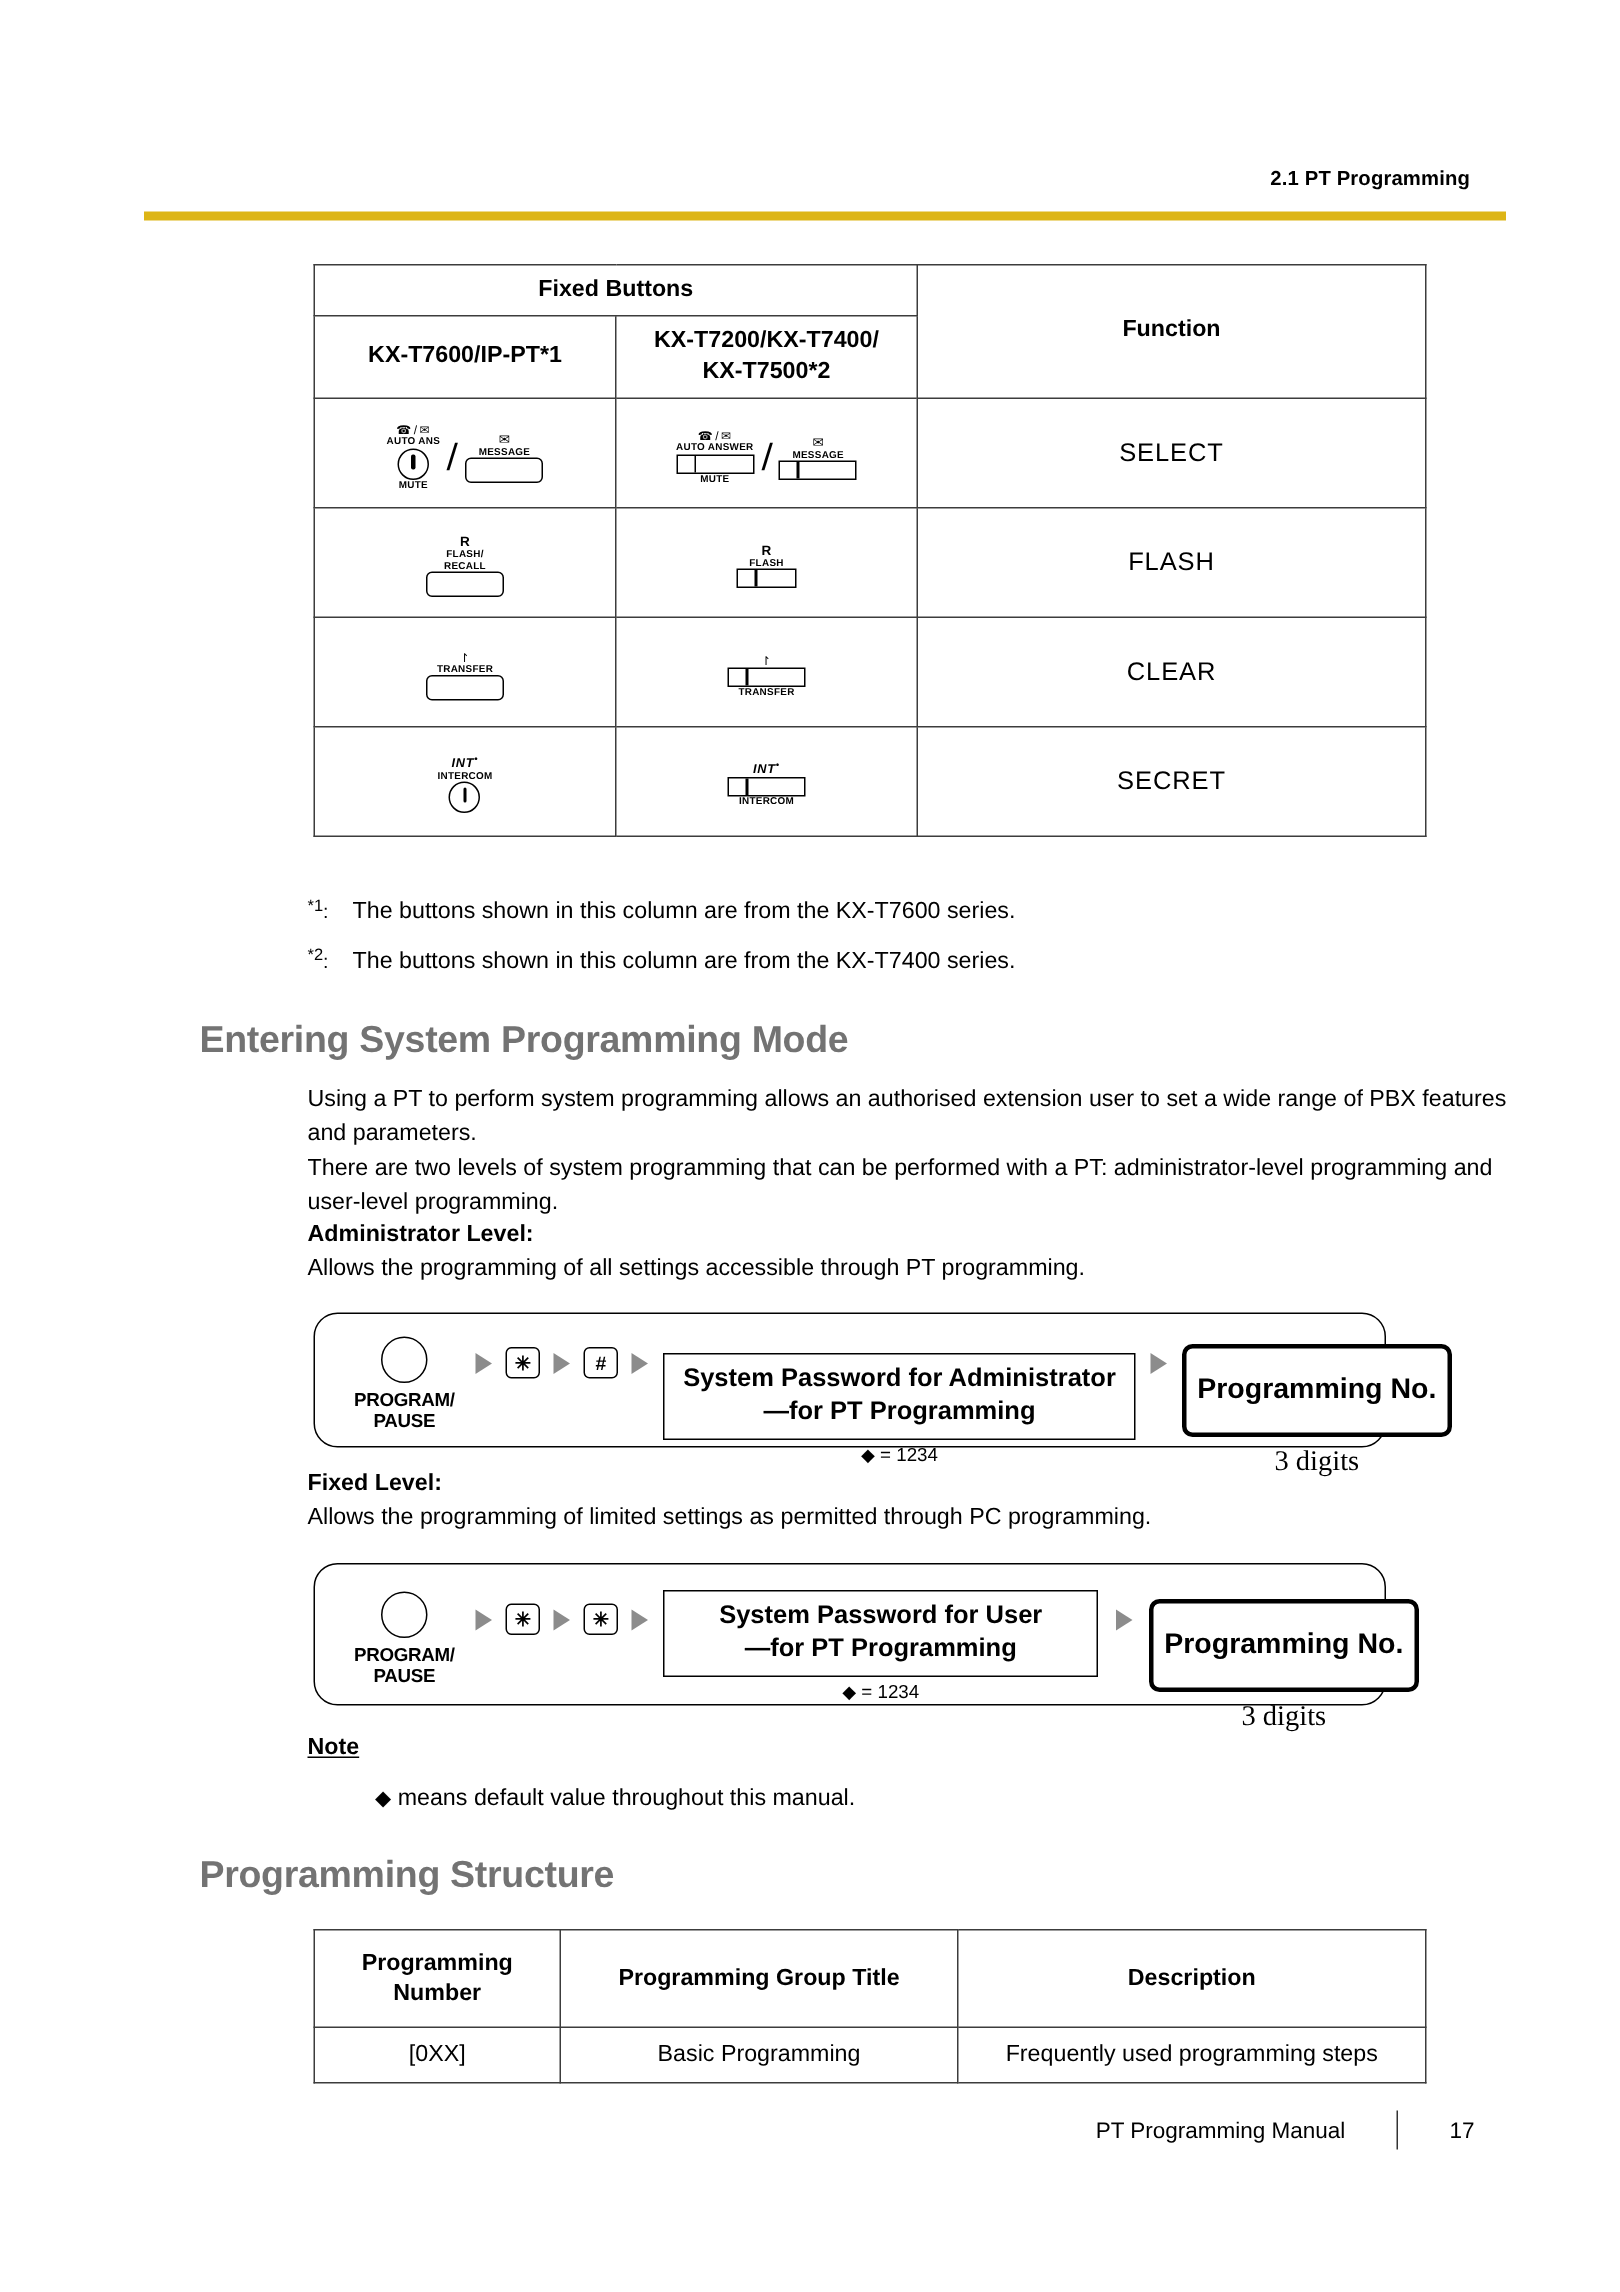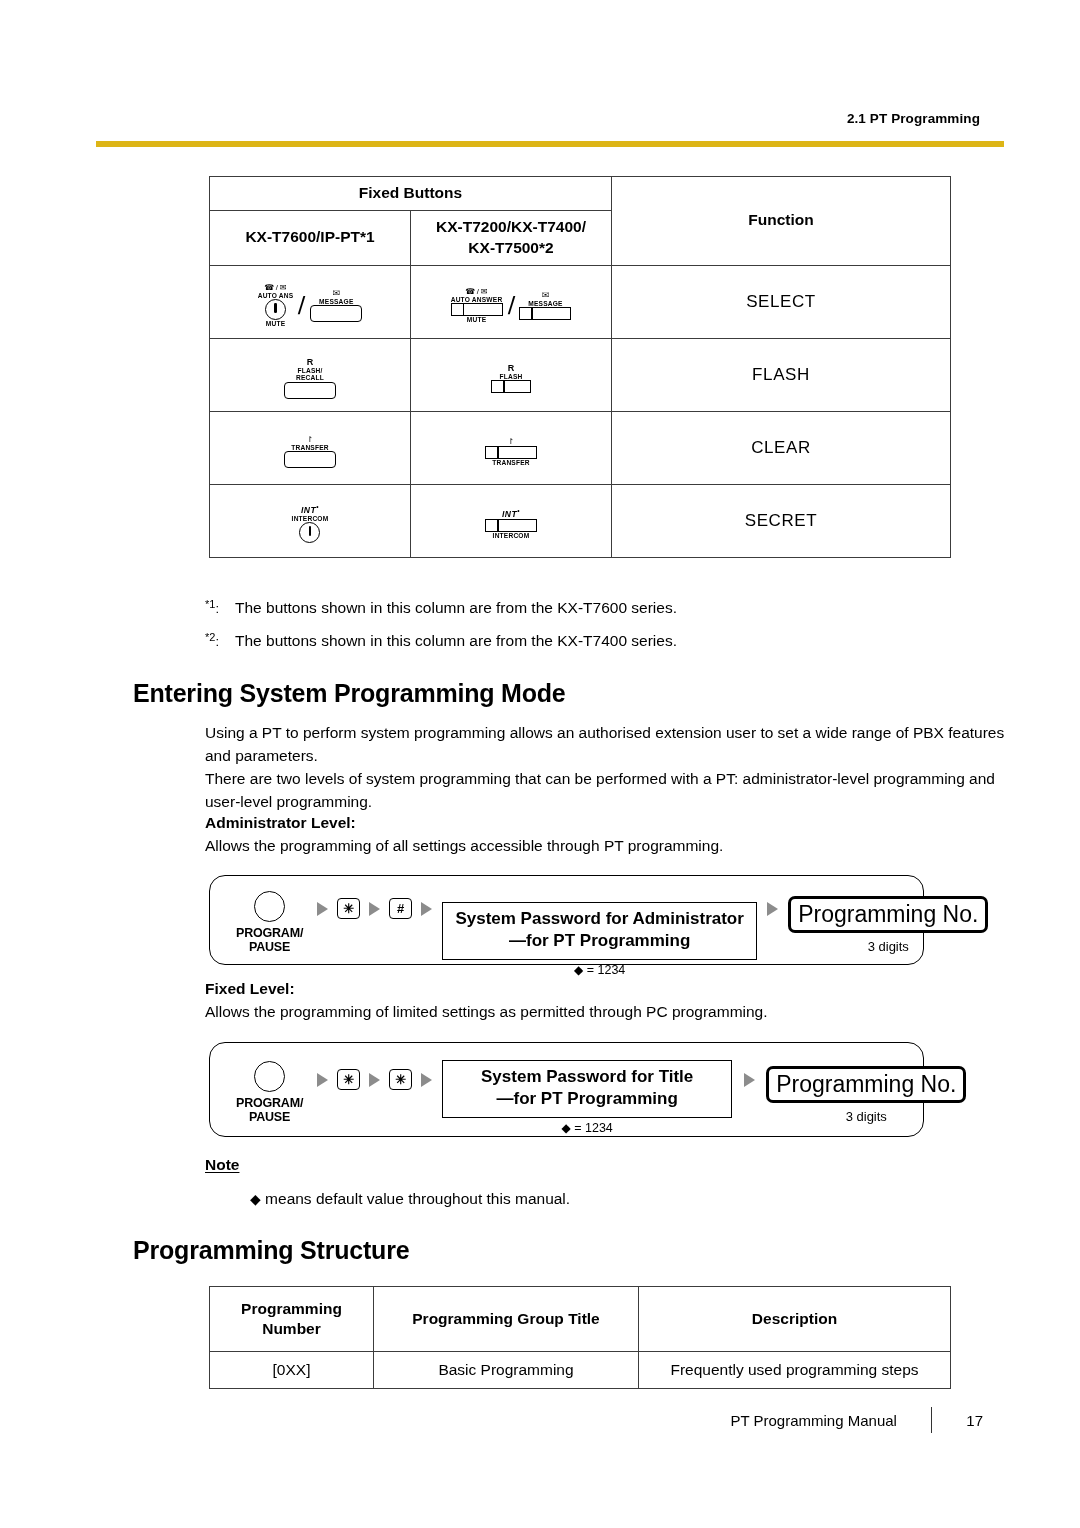--- a/index.html
+++ b/index.html
@@ -94,21 +94,21 @@
     position:absolute; font-size:15.5px; line-height:1.3;
   }
   .fnote .mk {
     display:inline-block; width:30px; font-size:13px; vertical-align:baseline;
   }
   .fnote .mk sup { font-size:11px; }
 
   
   h1.blue {
     position:absolute; margin:0;
-    font-size:25px; font-weight:bold; color:#000000;
+    font-size:25px; font-weight:bold; color:#737373;
     letter-spacing:-.2px;
   }
   .body-t {
     position:absolute; font-size:15.5px; line-height:1.47;
   }
   .lvl { font-weight:bold; }
 
   
   .flow {
     position:absolute; left:209px;
@@ -139,23 +139,23 @@
   .pwbox {
     border:1.7px solid #000; background:#fff;
     padding:5px 12px 7px 12px; text-align:center; box-sizing:border-box;
   }
   .pwbox .l1 { font-size:17px; font-weight:bold; line-height:1.3; white-space:nowrap; }
   .pwbox .l2 { font-size:17px; font-weight:bold; line-height:1.3; white-space:nowrap; }
   .defval { margin-top:3px; font-size:12.5px; text-align:center; }
   .defval .dia { font-size:12px; }
   .pnbox {
     border:3px solid #000; border-radius:7px; background:#fff;
-    padding:2px 7px; font-size:23px; font-weight:normal; white-space:nowrap;
-  }
-  .digits { margin-top:6px; font-size:13px; }
+    padding:17px 7px; font-size:19px; font-weight:bold; white-space:nowrap;
+  }
+  .digits { margin-top:6px; font-size:19px;font-family:Liberation Serif, serif; }
   .rowline { display:flex; align-items:center; }
 
   
   .note-h {
     position:absolute; font-size:15.5px; font-weight:bold;
     text-decoration:underline; text-underline-offset:2px;
   }
 
   
   .stable {
@@ -360,21 +360,21 @@
       </div>
       <div class="rowline" style="margin:14px 0 0 14px; gap:9px;">
         <div class="tri"></div>
         <div class="dialkey">✳</div>
         <div class="tri"></div>
         <div class="dialkey">✳</div>
         <div class="tri"></div>
       </div>
       <div class="fcol" style="margin:5px 0 0 10px;">
         <div class="pwbox" style="width:290px;">
-          <div class="l1">System Password for Title</div>
+          <div class="l1">System Password for User</div>
           <div class="l2">—for PT Programming</div>
         </div>
         <div class="defval">
           <span class="dia">◆</span>
           <span>= 1234</span>
         </div>
       </div>
       <div class="rowline" style="margin:18px 0 0 12px;">
         <div class="tri"></div>
       </div>

